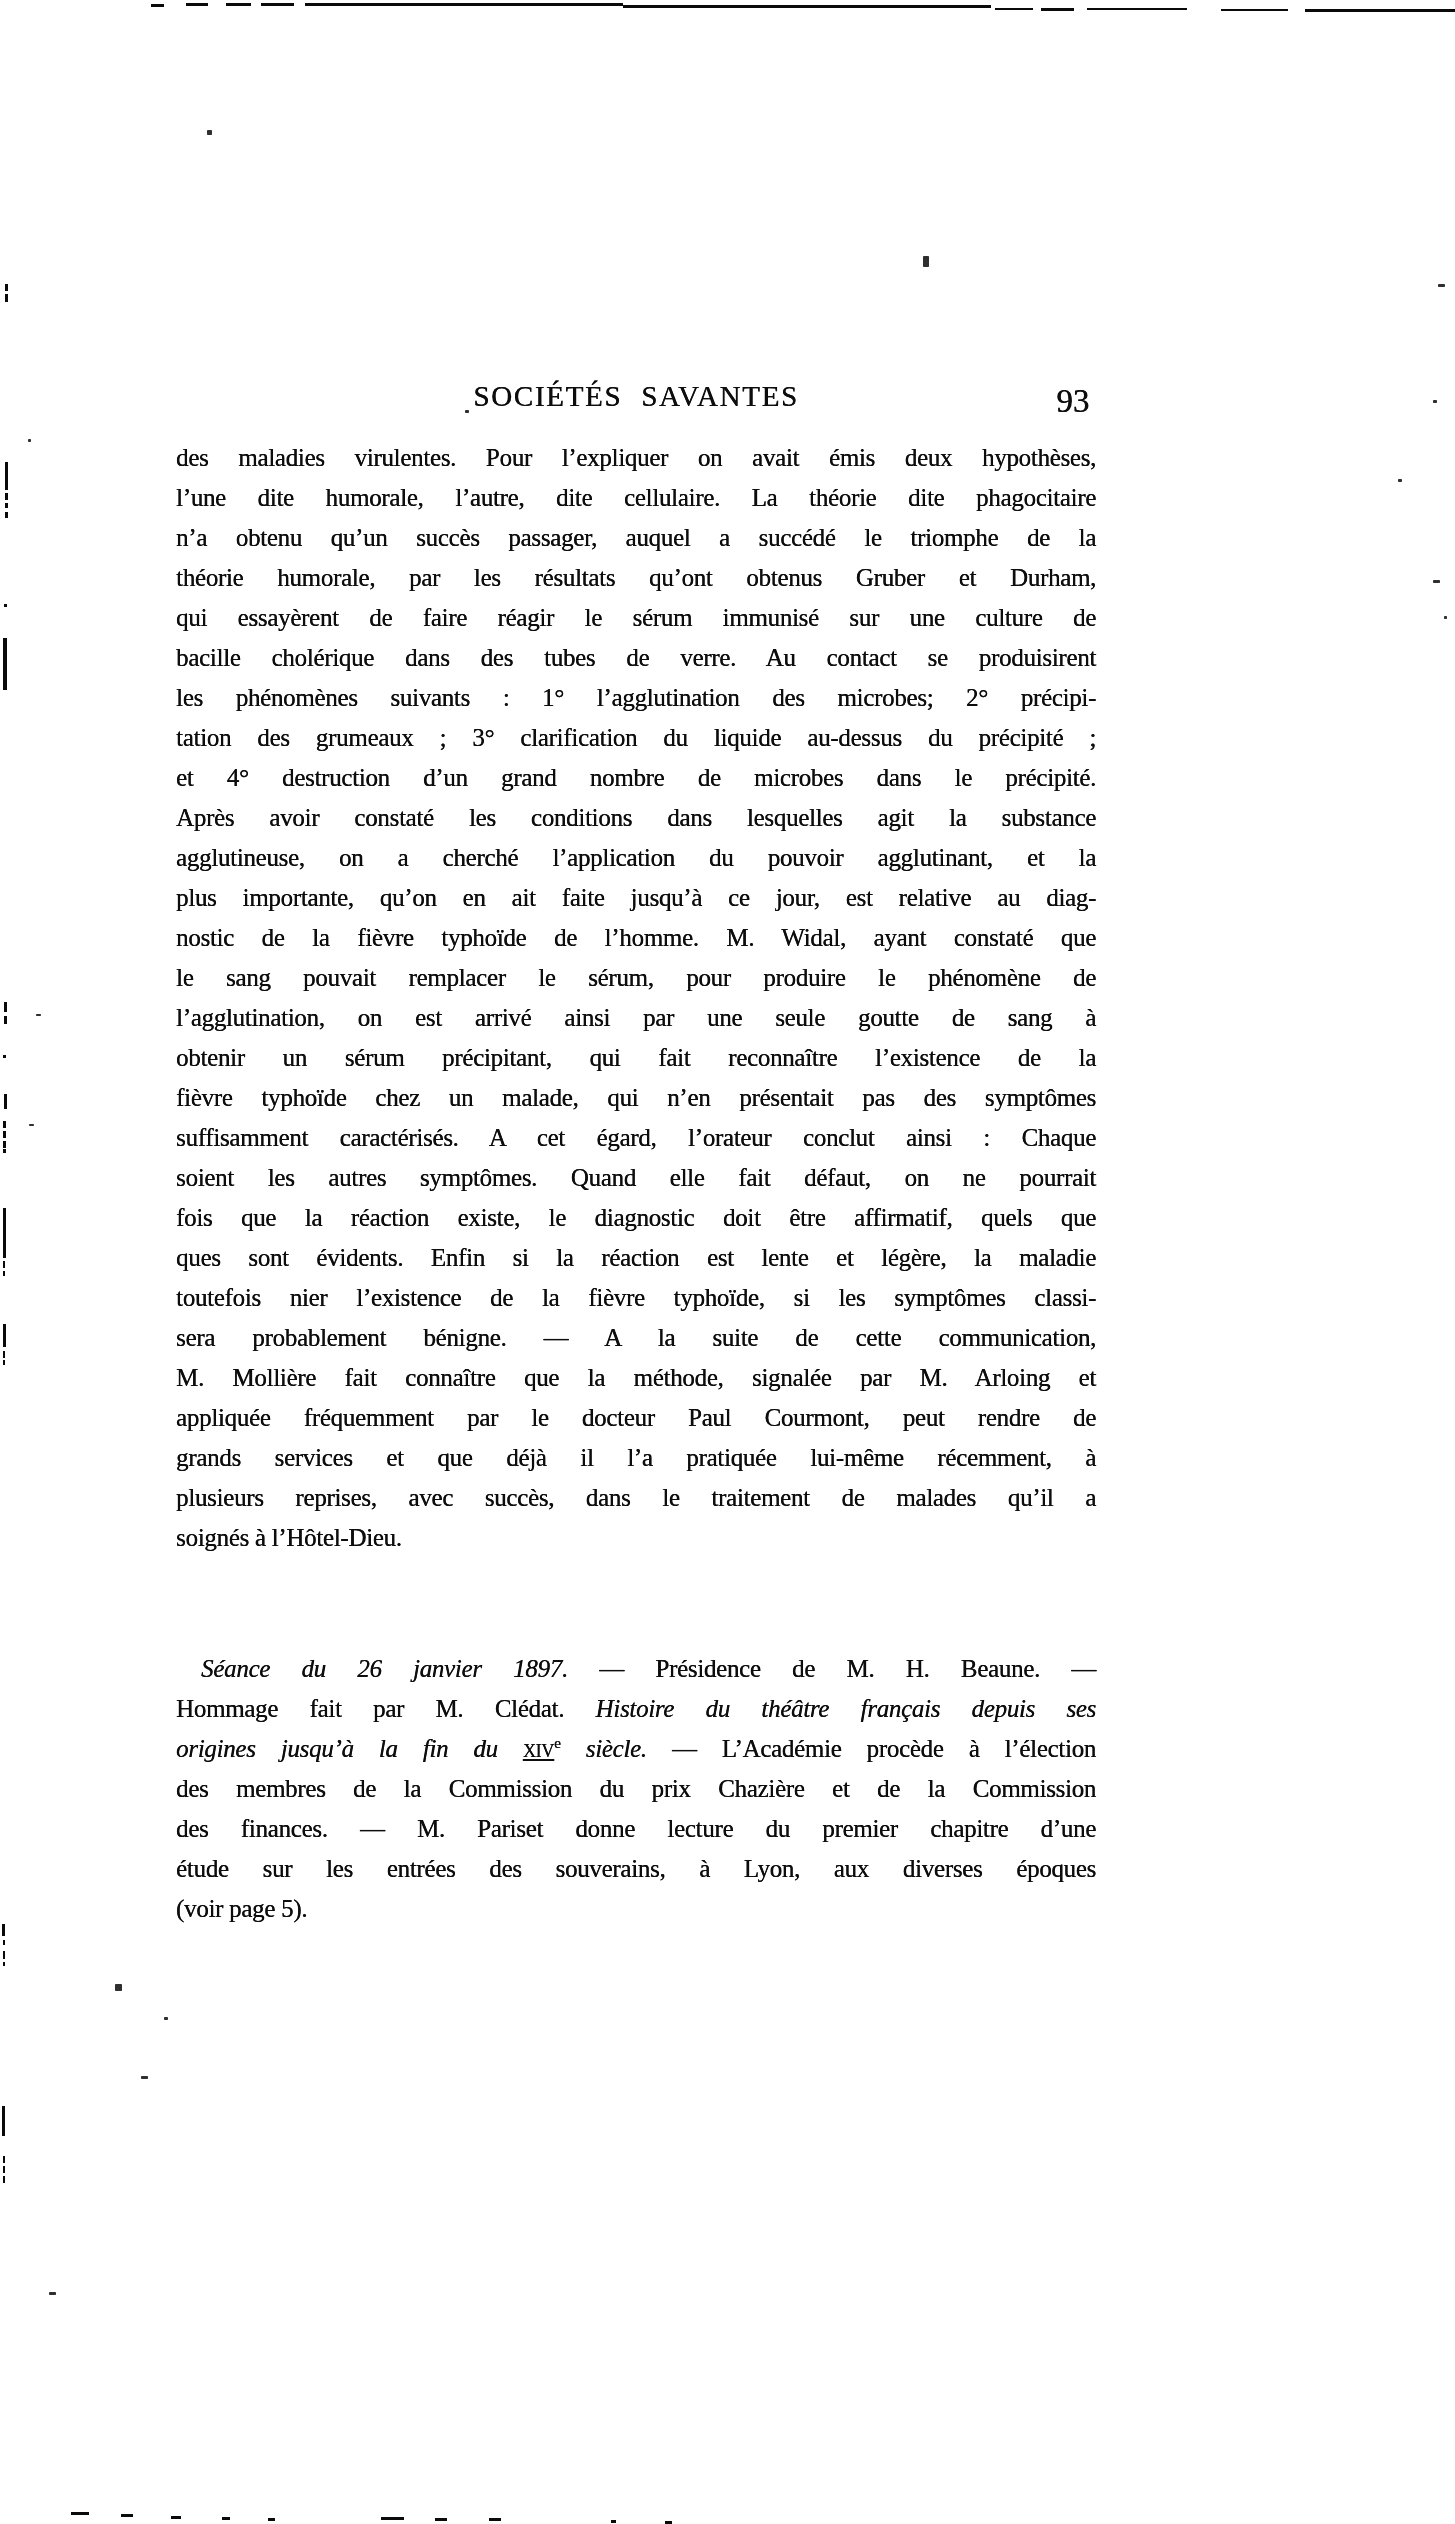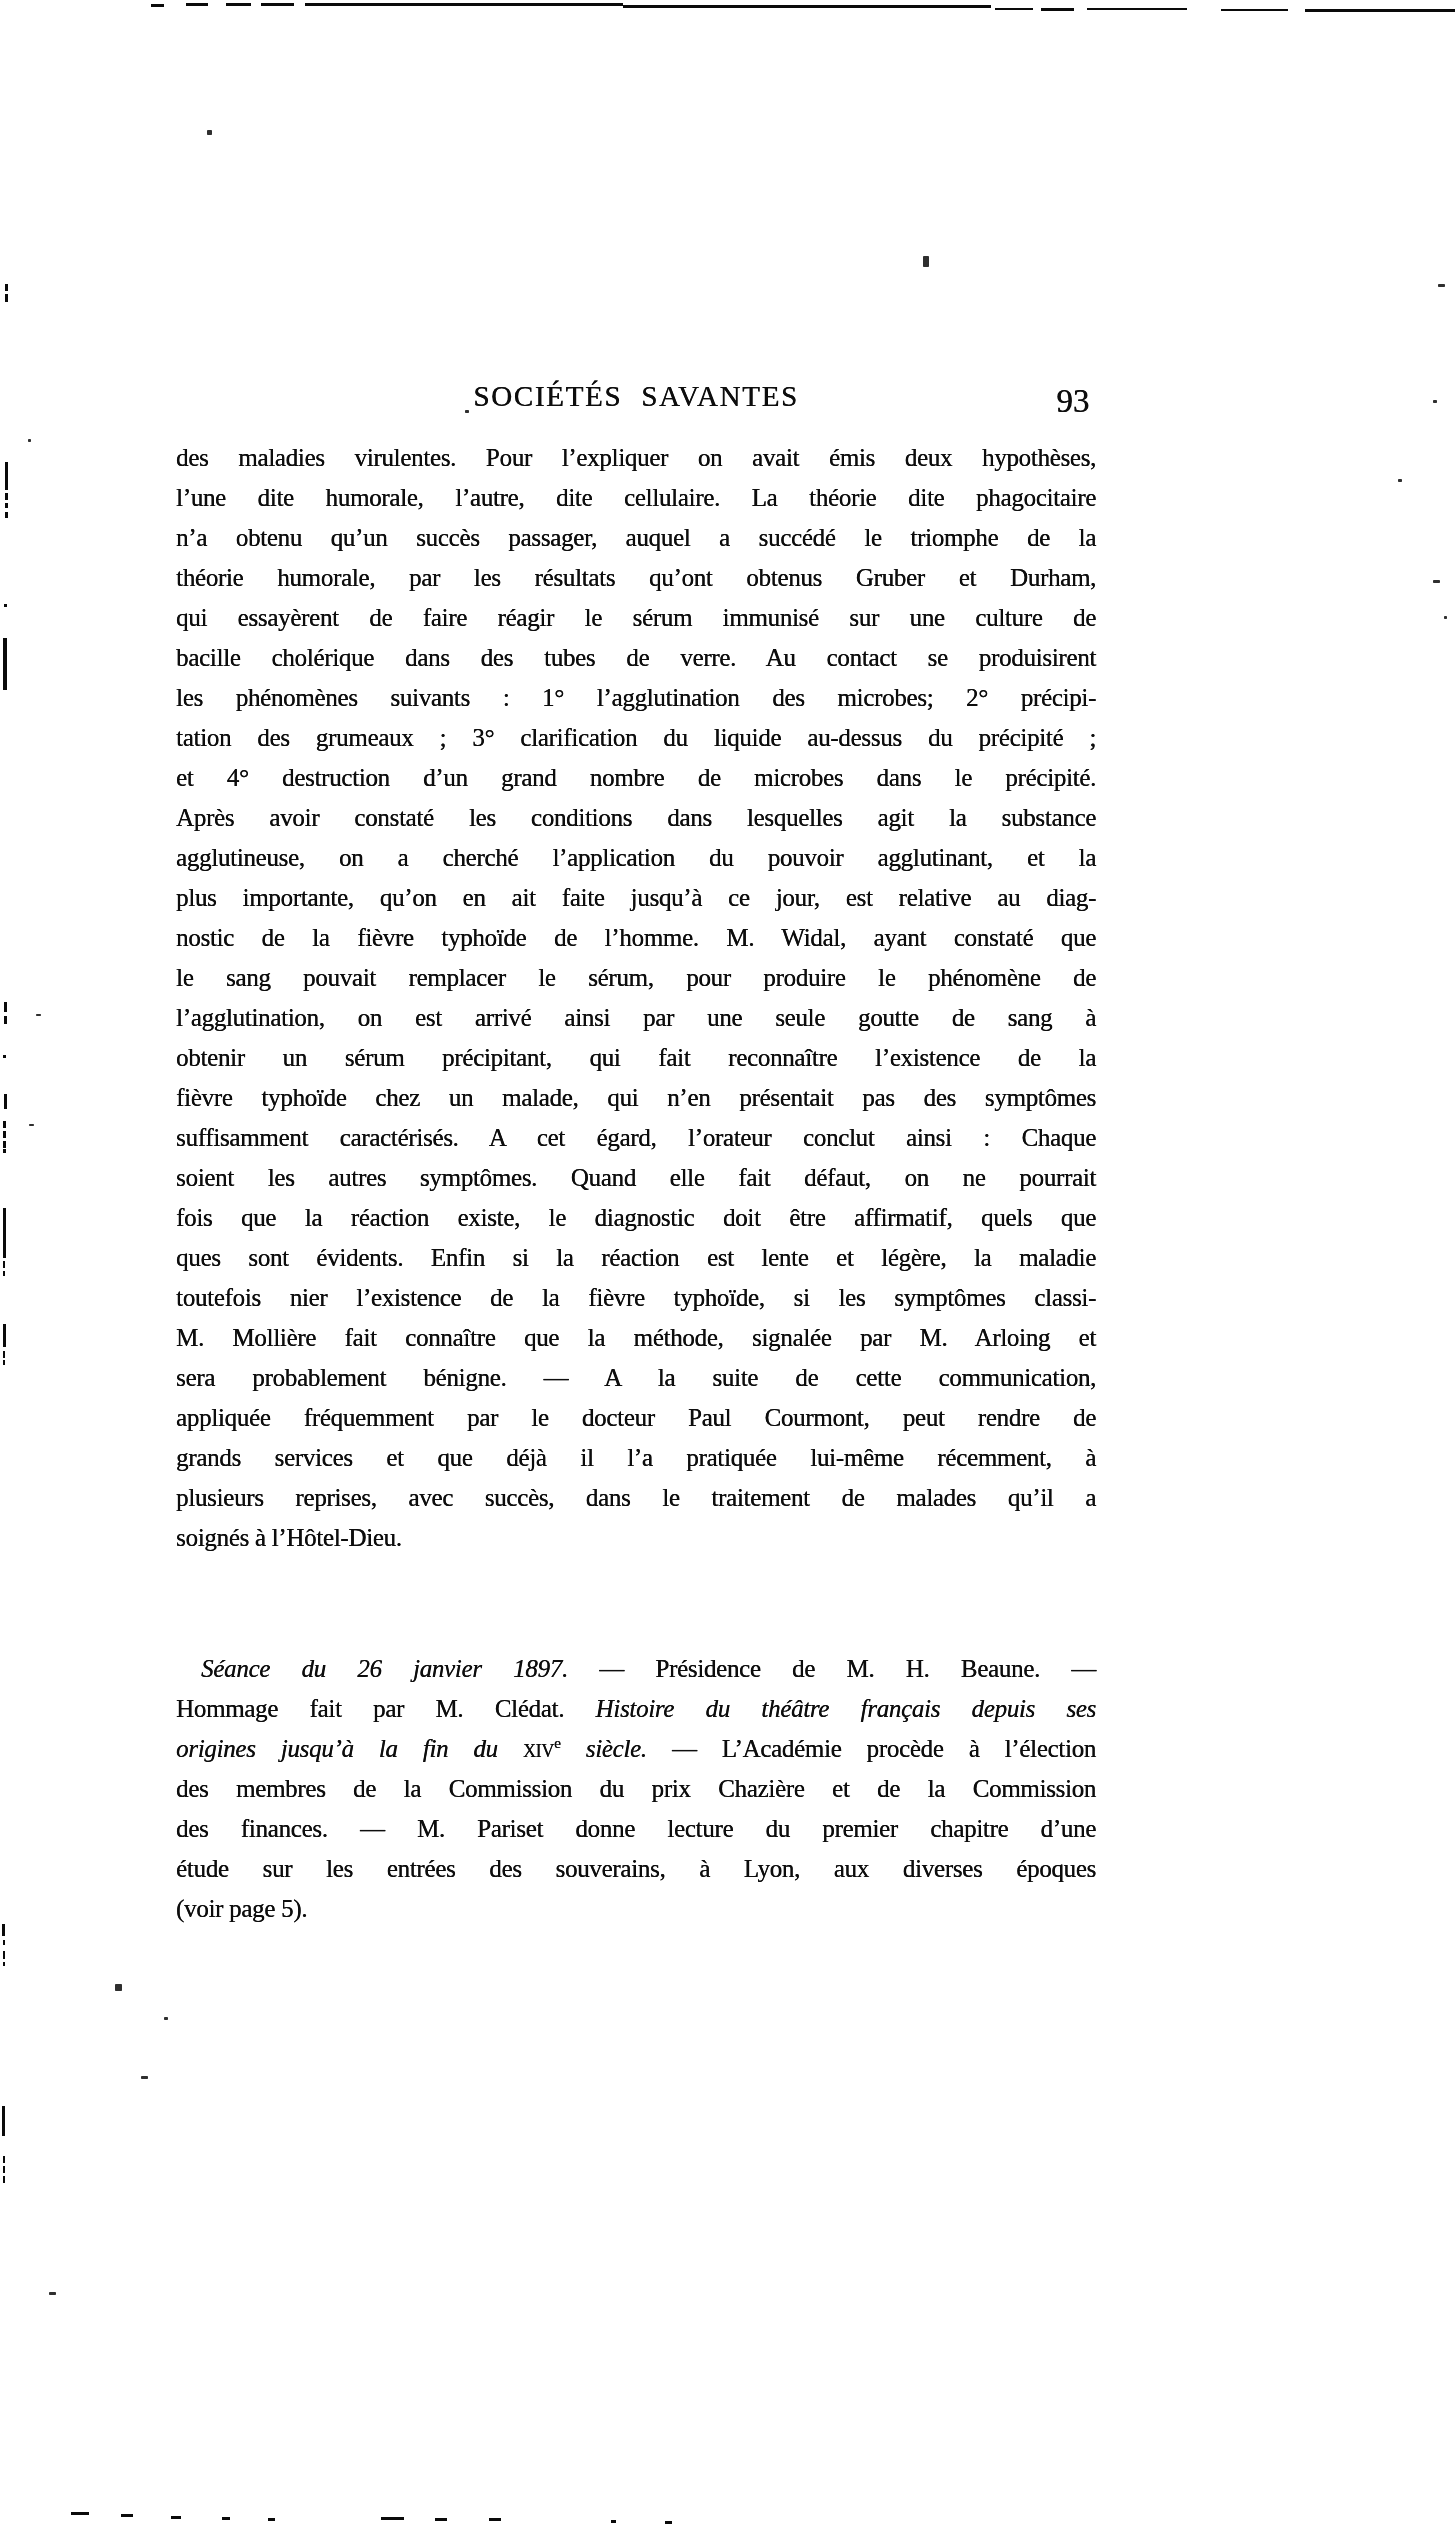--- a/index.html
+++ b/index.html
@@ -42,21 +42,21 @@
   }
   .paragraph { }
   .para-2 { margin-top: 91px; }
   .line {
     text-align: justify;
     text-align-last: justify;
   }
   .line.last { text-align-last: left; }
   .line.indent { text-indent: 25px; }
   .it  { font-style: italic; }
-  .sc  { font-variant: small-caps; }
+  .sc  { font-variant: small-caps; text-decoration: underline; }
   .sup { font-size: 0.62em; vertical-align: super; line-height: 0; }
   
   .artifact-layer { position: absolute; inset: 0; }
   .artifact { position: absolute; background: #0a0a0a; }
   .artifact.speck { opacity: 0.85; border-radius: 0.8px; }
 </style>
 </head>
 <body>
 
 <div class="page">
@@ -152,22 +152,22 @@
         <div class="line"><span>nostic de la fièvre typhoïde de l’homme. M. Widal, ayant constaté que</span></div>
         <div class="line"><span>le sang pouvait remplacer le sérum, pour produire le phénomène de</span></div>
         <div class="line"><span>l’agglutination, on est arrivé ainsi par une seule goutte de sang à</span></div>
         <div class="line"><span>obtenir un sérum précipitant, qui fait reconnaître l’existence de la</span></div>
         <div class="line"><span>fièvre typhoïde chez un malade, qui n’en présentait pas des symptômes</span></div>
         <div class="line"><span>suffisamment caractérisés. A cet égard, l’orateur conclut ainsi : Chaque</span></div>
         <div class="line"><span>soient les autres symptômes. Quand elle fait défaut, on ne pourrait</span></div>
         <div class="line"><span>fois que la réaction existe, le diagnostic doit être affirmatif, quels que</span></div>
         <div class="line"><span>ques sont évidents. Enfin si la réaction est lente et légère, la maladie</span></div>
         <div class="line"><span>toutefois nier l’existence de la fièvre typhoïde, si les symptômes classi-</span></div>
+        <div class="line"><span>sera probablement bénigne. — A la suite de cette communication,</span></div>
         <div class="line"><span>M. Mollière fait connaître que la méthode, signalée par M. Arloing et</span></div>
-        <div class="line"><span>sera probablement bénigne. — A la suite de cette communication,</span></div>
         <div class="line"><span>appliquée fréquemment par le docteur Paul Courmont, peut rendre de</span></div>
         <div class="line"><span>grands services et que déjà il l’a pratiquée lui-même récemment, à</span></div>
         <div class="line"><span>plusieurs reprises, avec succès, dans le traitement de malades qu’il a</span></div>
         <div class="line last"><span>soignés à l’Hôtel-Dieu.</span></div>
       </div>
     <div class="paragraph para-2">
         <div class="line indent"><span class="it">Séance du 26 janvier 1897.</span><span> — Présidence de M. H. Beaune. —</span></div>
         <div class="line"><span>Hommage fait par M. Clédat. </span><span class="it">Histoire du théâtre français depuis ses</span></div>
         <div class="line"><span class="it">origines jusqu’à la fin du </span><span class="sc">xiv</span><span class="sup">e</span><span class="it"> siècle.</span><span> — L’Académie procède à l’élection</span></div>
         <div class="line"><span>des membres de la Commission du prix Chazière et de la Commission</span></div>

